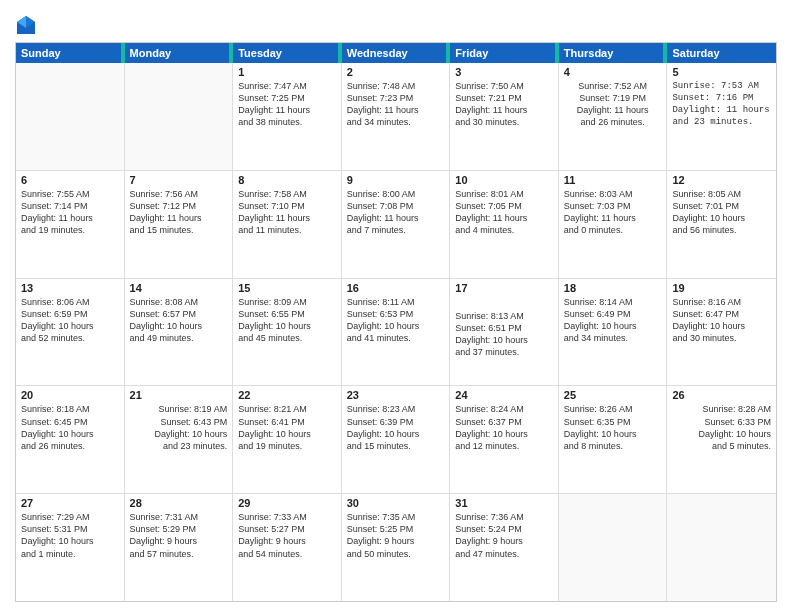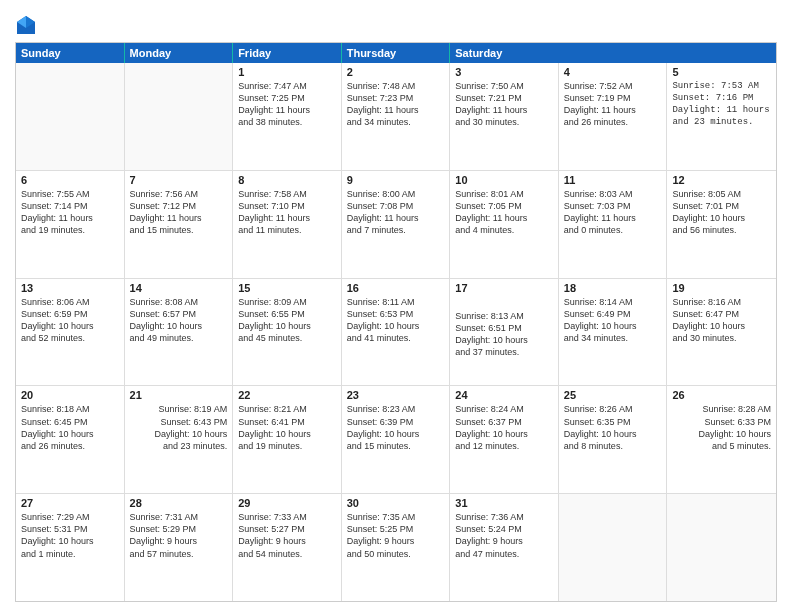--- a/index.html
+++ b/index.html
@@ -70,21 +70,21 @@
     .cal-header {
       display: grid;
       grid-template-columns: repeat(7, 1fr);
       background: #1565c0;
     }
     .cal-header-cell {
       color: #fff;
       font-size: 11px;
       font-weight: bold;
       padding: 4px 5px;
-      border-right: 1px solid #14b8a6;
+      border-right: 4px solid #14b8a6;
     }
     .cal-header-cell:last-child { border-right: none; }
     .cal-body {
       flex: 1;
       display: flex;
       flex-direction: column;
     }
     .cal-row {
       display: grid;
       grid-template-columns: repeat(7, 1fr);
@@ -133,20 +133,22 @@
     <div class="title-block">
       <div class="month-title"></div>
       <div class="location"></div>
     </div>
   </div>
 
   <div class="calendar">
     <div class="cal-header">
     <div class="cal-header-cell">Sunday</div>
         <div class="cal-header-cell">Monday</div>
+        <div class="cal-header-cell">Tuesday</div>
+        <div class="cal-header-cell">Wednesday</div>
         <div class="cal-header-cell">Friday</div>
         <div class="cal-header-cell">Thursday</div>
         <div class="cal-header-cell">Saturday</div>
       </div>
     <div class="cal-body">
     <div class="cal-row">
           <div class="cal-cell empty"></div>
           <div class="cal-cell empty"></div>
           <div class="cal-cell">
             <div class="day-number">1</div>
@@ -164,21 +166,21 @@
           </div>
           <div class="cal-cell">
             <div class="day-number">3</div>
             <div class="cell-info" style="white-space: pre-line;">Sunrise: 7:50 AM
 Sunset: 7:21 PM
 Daylight: 11 hours
 and 30 minutes.</div>
           </div>
           <div class="cal-cell">
             <div class="day-number">4</div>
-            <div class="cell-info" style="white-space: pre-line;">Sunrise: 7:52 AM
+            <div class="cell-info" style="white-space: pre-line; text-align: center;">Sunrise: 7:52 AM
 Sunset: 7:19 PM
 Daylight: 11 hours
 and 26 minutes.</div>
           </div>
           <div class="cal-cell">
             <div class="day-number">5</div>
             <div class="cell-info" style="white-space: pre-line; font-family: Liberation Mono, monospace;">Sunrise: 7:53 AM
 Sunset: 7:16 PM
 Daylight: 11 hours
 and 23 minutes.</div>

